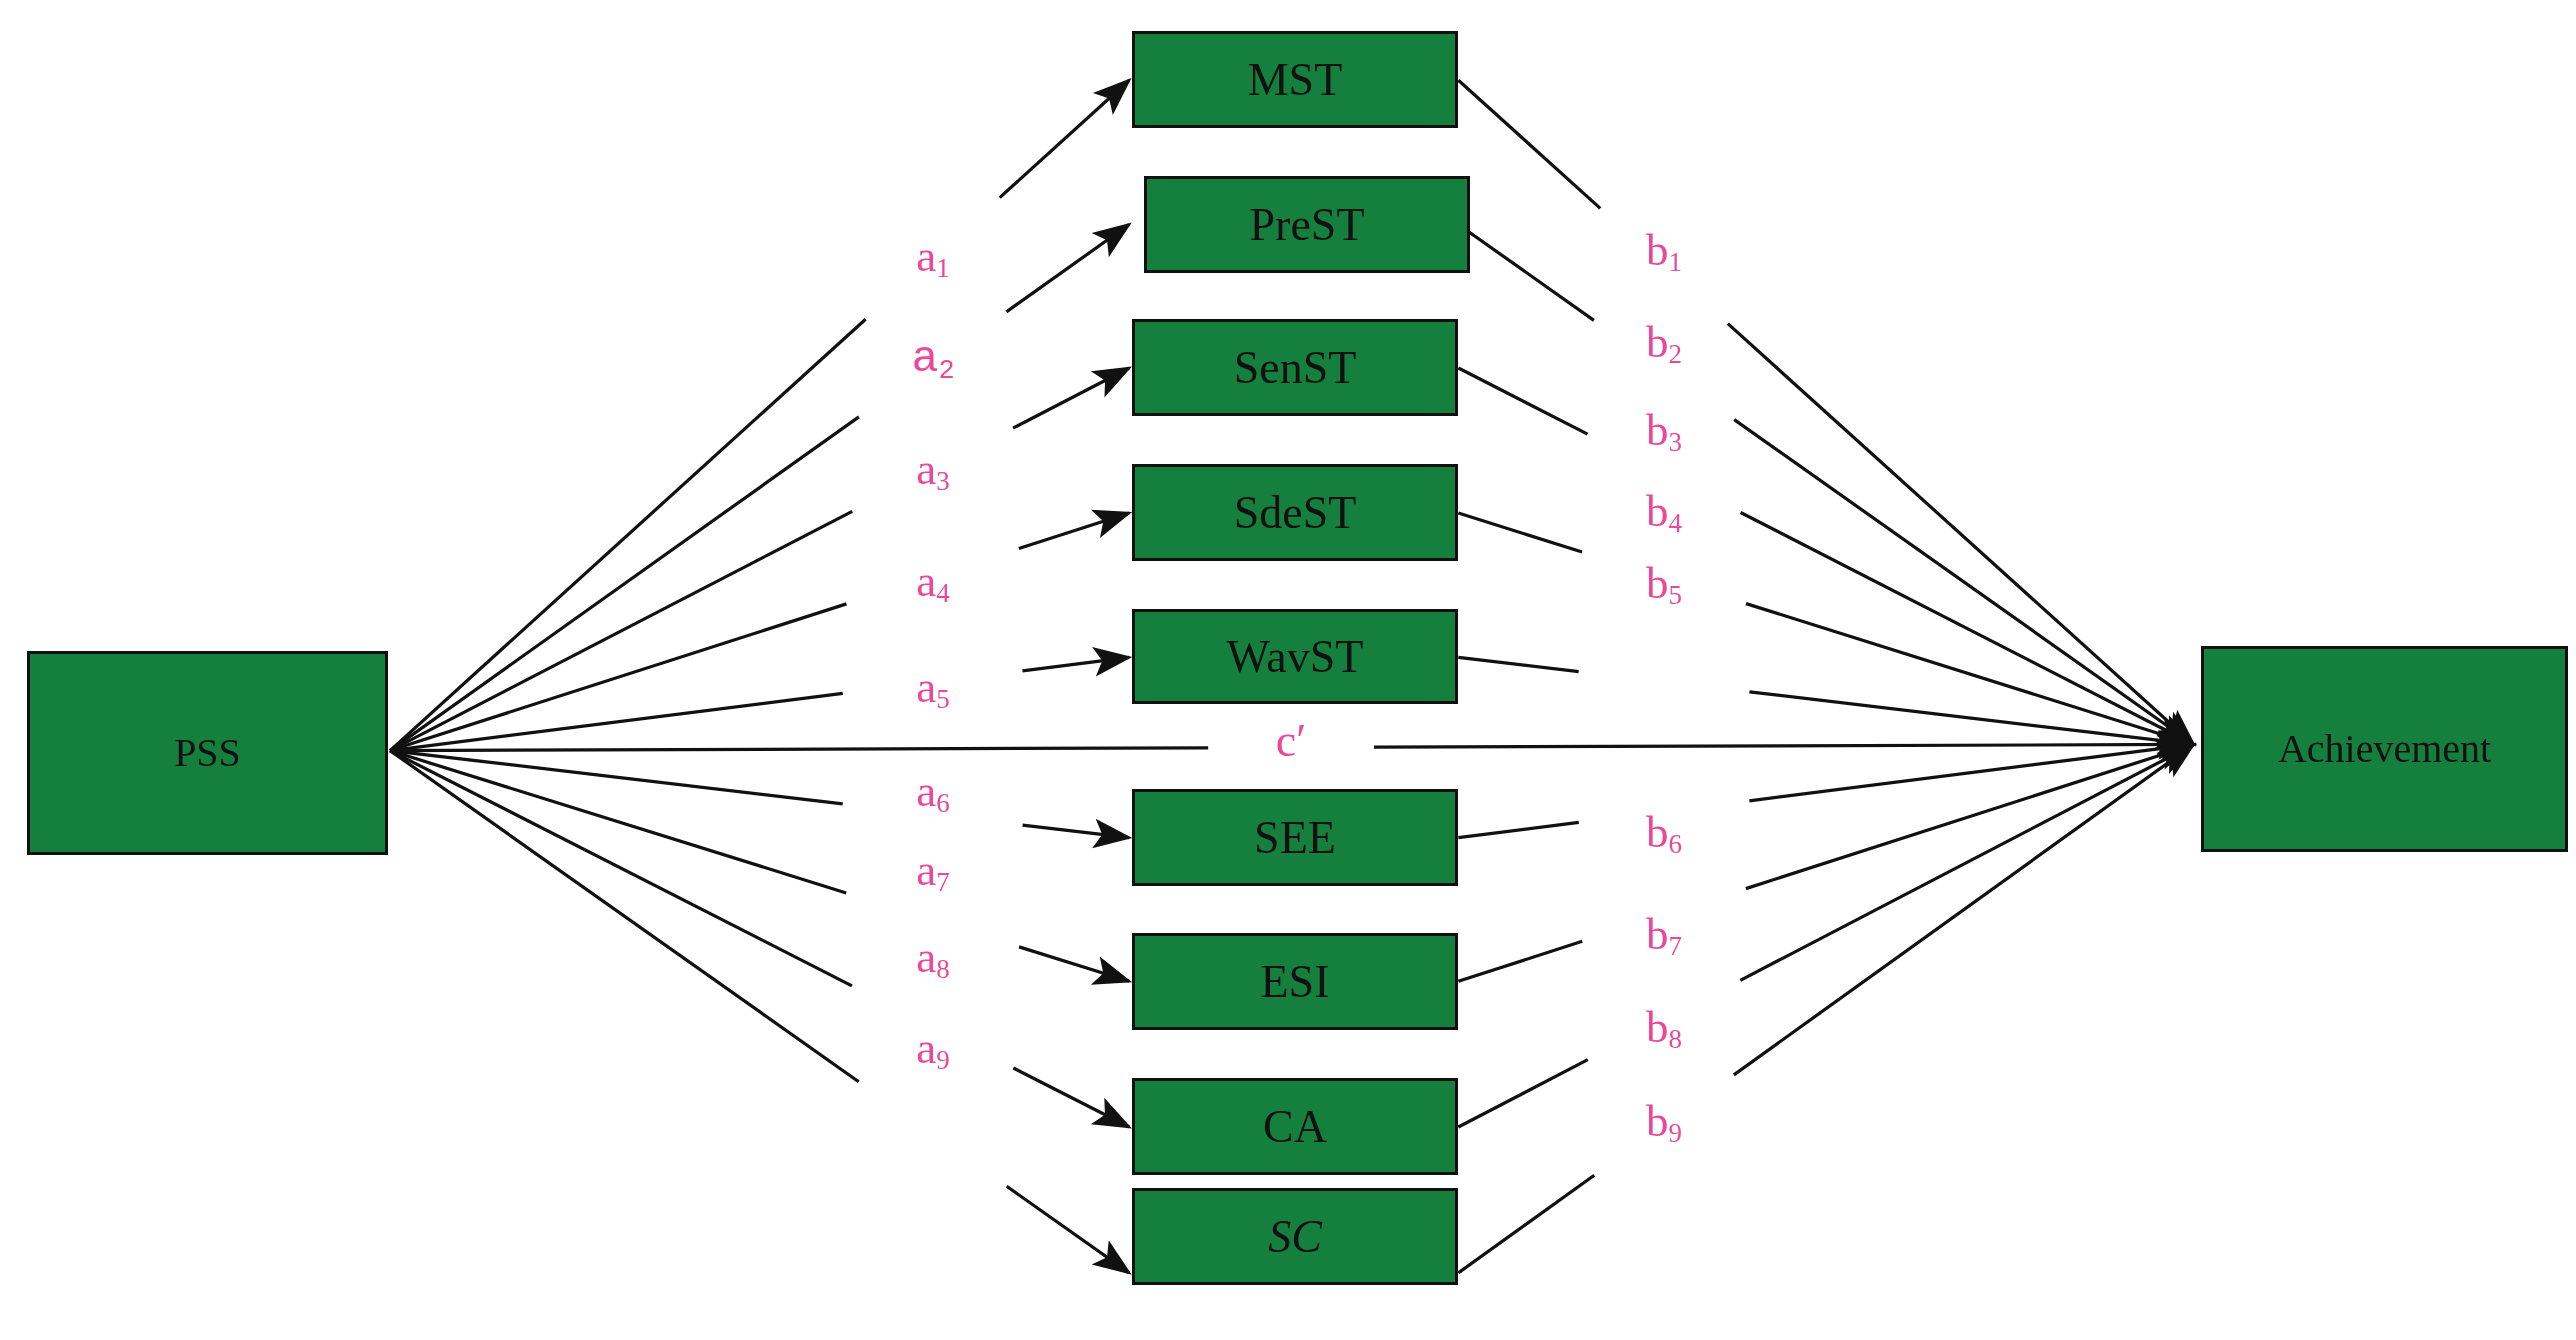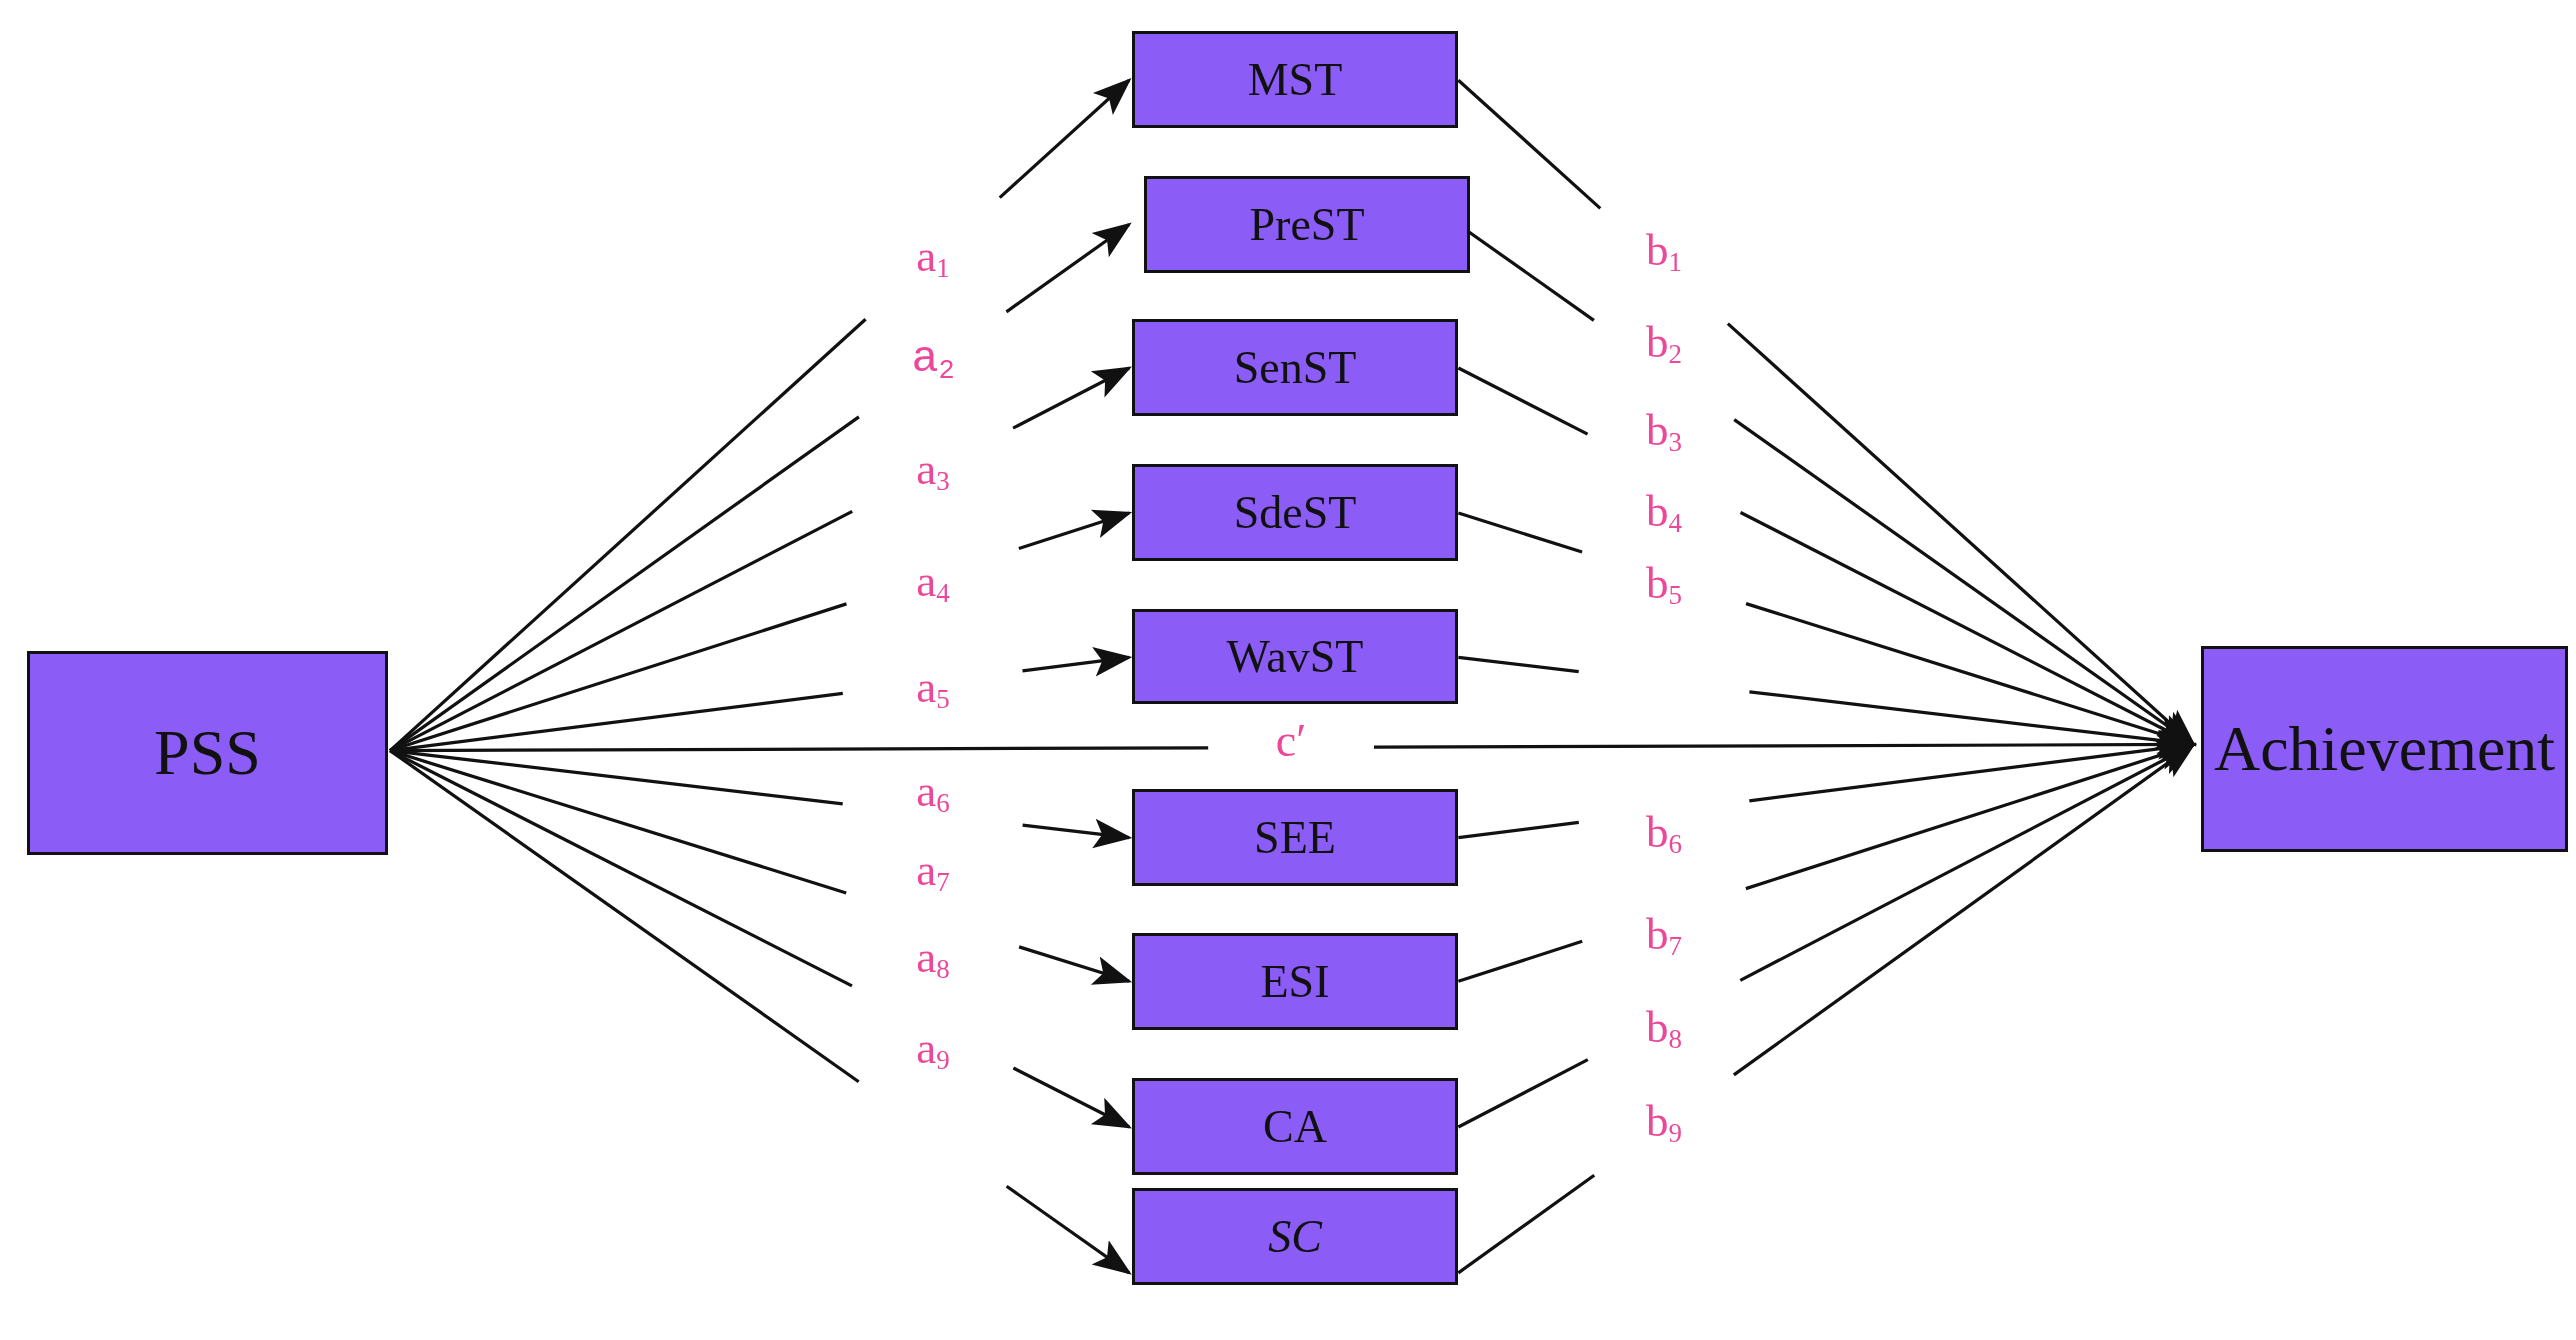--- a/index.html
+++ b/index.html
@@ -3,27 +3,27 @@
 <meta charset="utf-8">
 <title>Mediation Model Diagram</title>
 <style>
   html,body{margin:0;padding:0;background:#ffffff;}
   body{width:2576px;height:1340px;position:relative;overflow:hidden;
        font-family:"Liberation Serif","DejaVu Serif",serif;color:#000;}
   #stage{position:absolute;left:0;top:0;width:2576px;height:1340px;}
   svg.wires{position:absolute;left:0;top:0;width:2576px;height:1340px;}
   .node{
     position:absolute;box-sizing:border-box;
-    border:3.8px solid #111;background:#8b5cf6;
+    border:3.8px solid #111;background:#15803d;
     display:flex;align-items:center;justify-content:center;
     font-family:"Liberation Serif","DejaVu Serif",serif;
     color:#111;line-height:1;
   }
   .node.mediator{font-size:46px;}
-  .node.endpoint{font-size:64px;align-items:center;}
+  .node.endpoint{font-size:40px;align-items:center;}
   .pathlabel{
     position:absolute;
     font-family:"Liberation Serif","DejaVu Serif",serif;
     font-size:45px;color:#ec4899;line-height:1;white-space:nowrap;
     transform:translate(-50%,-50%);
   }
   .pathlabel sub{font-size:0.60em;vertical-align:-0.25em;letter-spacing:0;}
   .pathlabel.direct{font-size:46px;}
 </style>
 </head>

